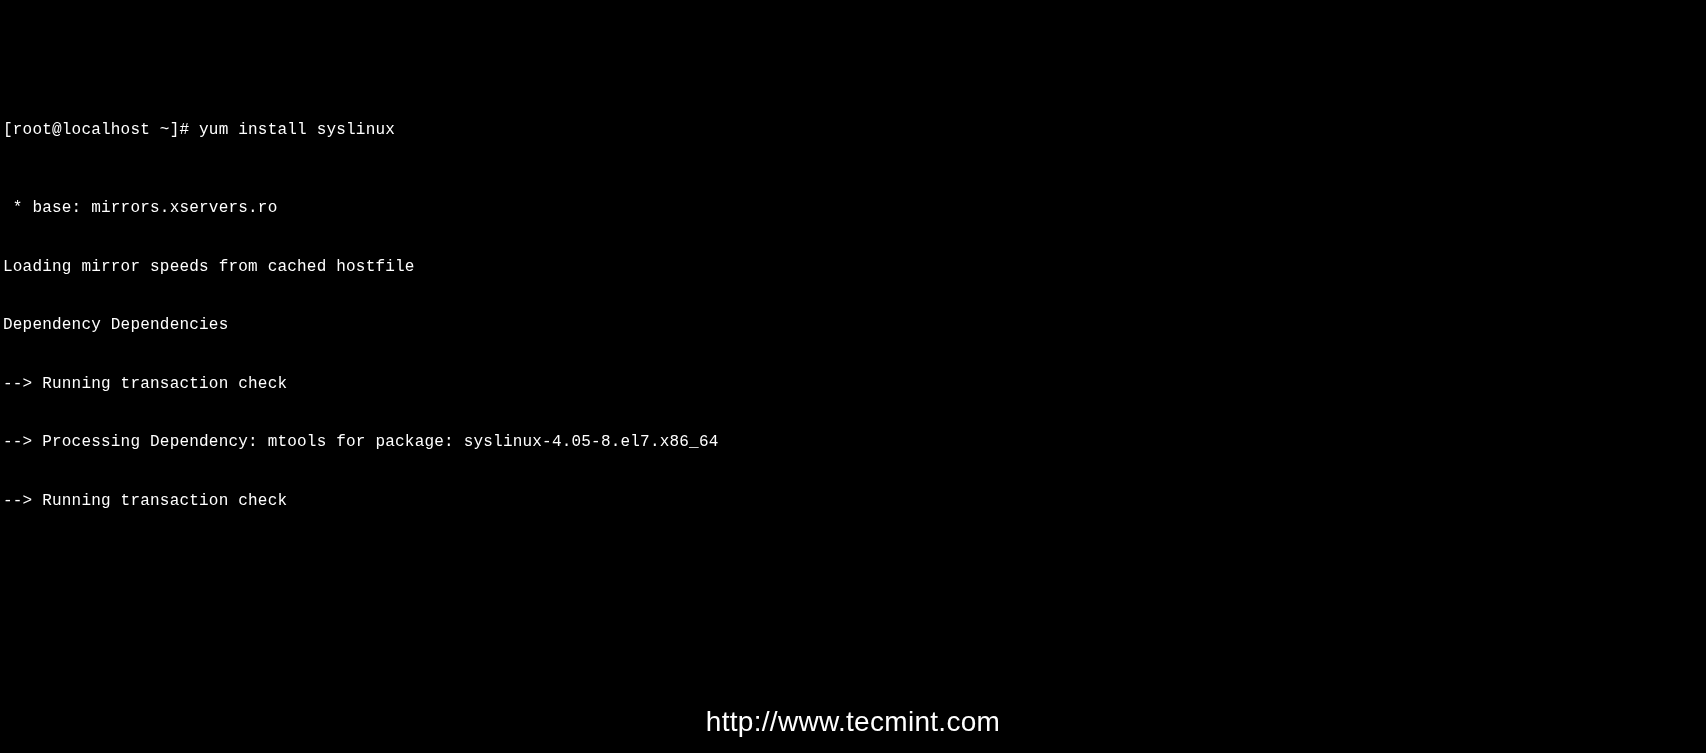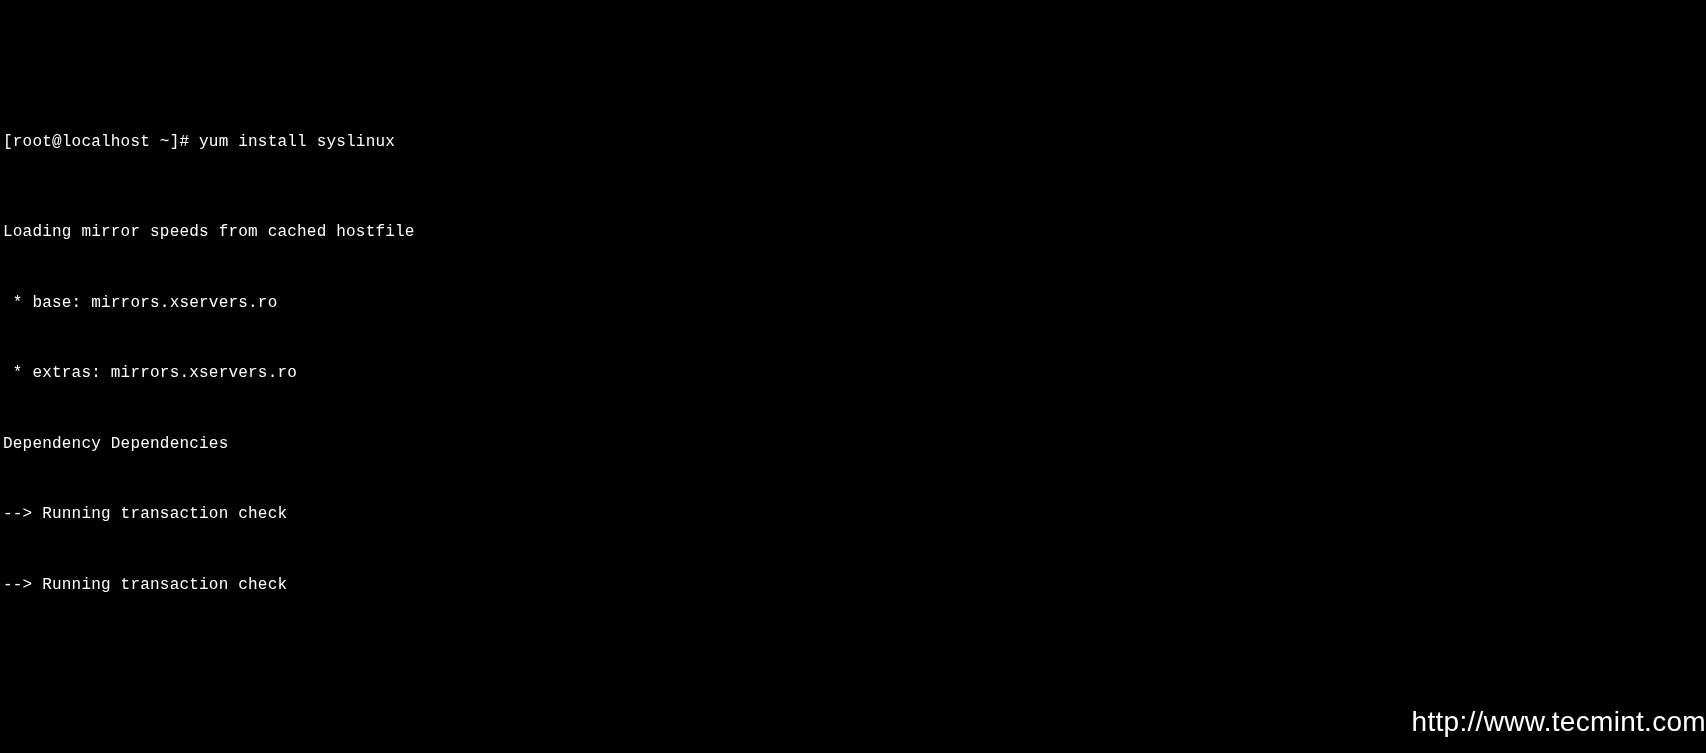--- a/index.html
+++ b/index.html
@@ -12,46 +12,46 @@
       width: 1706px;
       height: 753px;
       position: relative;
       overflow: hidden;
       white-space: pre;
       letter-spacing: 0.2px;
     }
     .terminal {
       padding: 4px 3px;
     }
-    .line { white-space: pre; margin-top: 12px; }
+    .line { white-space: pre; }
     .caption {
       position: absolute;
       left: 0; right: 0;
       bottom: 14px;
-      text-align: right;
+      text-align: center;
       font-family: Arial, Helvetica, sans-serif;
       font-size: 28px;
       letter-spacing: 0.3px;
       color: #fff;
       white-space: normal;
     }
   </style>
 </head>
 <body>
 
 
 
 <div class="terminal">
   <div class="line"><span>[root@localhost ~]# </span><span>yum install syslinux</span></div>
 
+  <div class="line"> * base: mirrors.xservers.ro</div>
   <div class="line">Loading mirror speeds from cached hostfile</div>
-  <div class="line"> * base: mirrors.xservers.ro</div>
-  <div class="line"> * extras: mirrors.xservers.ro</div>
   <div class="line">Dependency Dependencies</div>
   <div class="line">--&gt; Running transaction check</div>
+  <div class="line">--&gt; Processing Dependency: mtools for package: syslinux-4.05-8.el7.x86_64</div>
   <div class="line">--&gt; Running transaction check</div>
   
   
   <div class="line"></div>
   
   <div class="line"></div>
 
   
   
   

